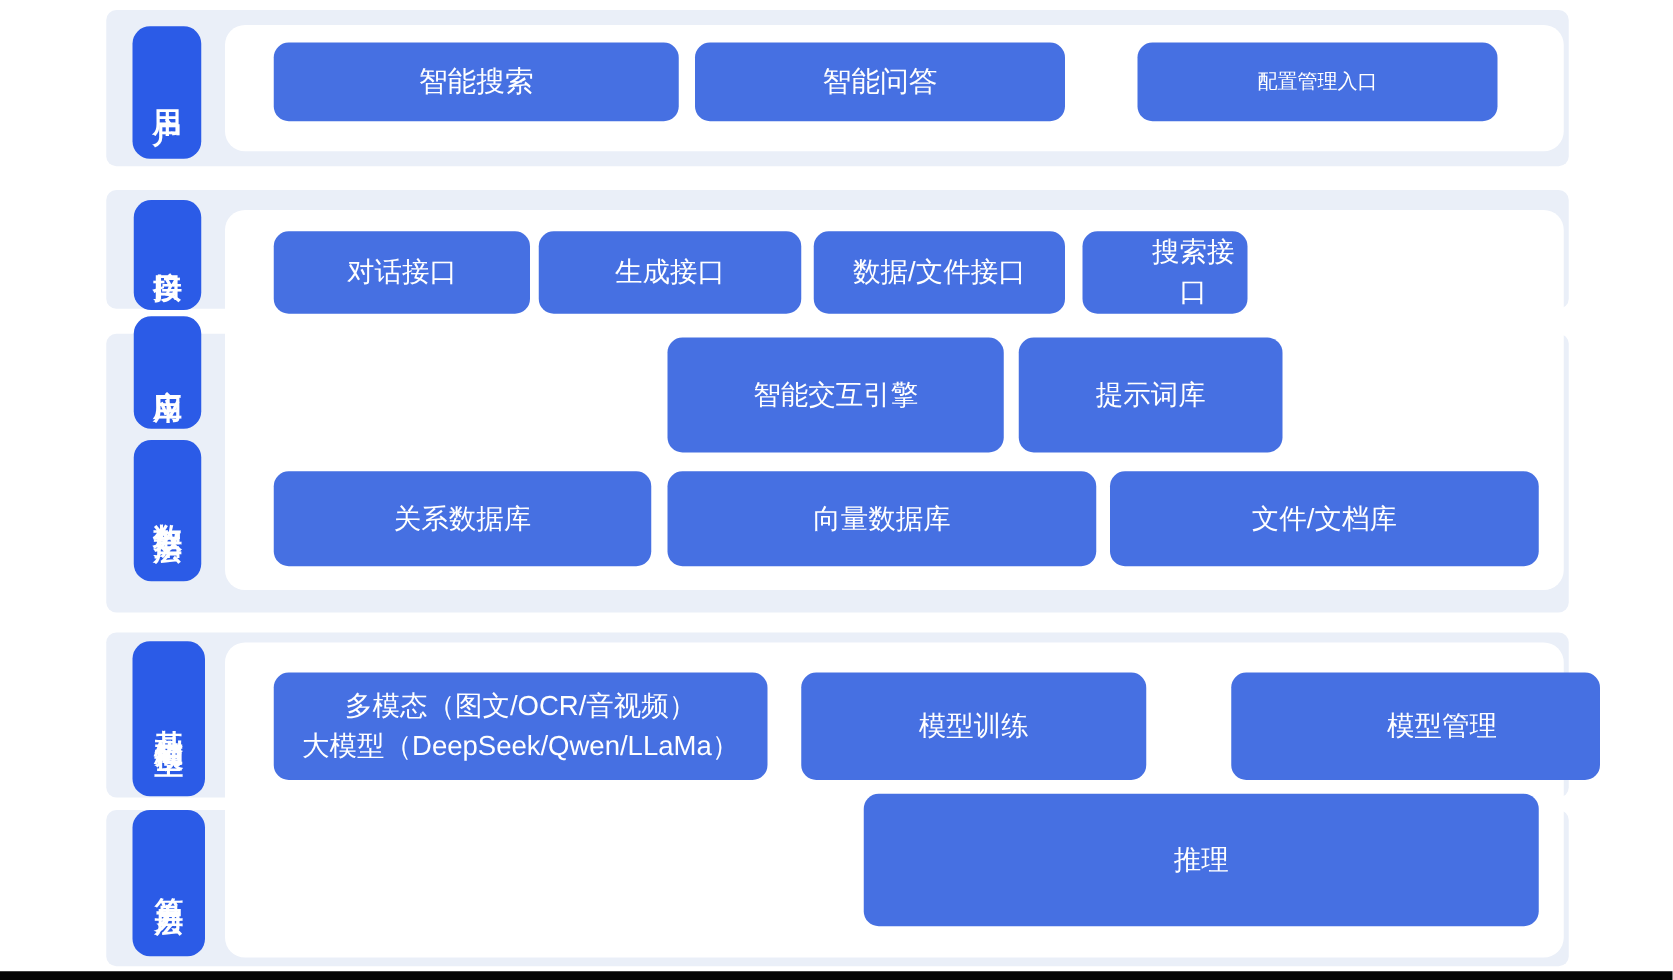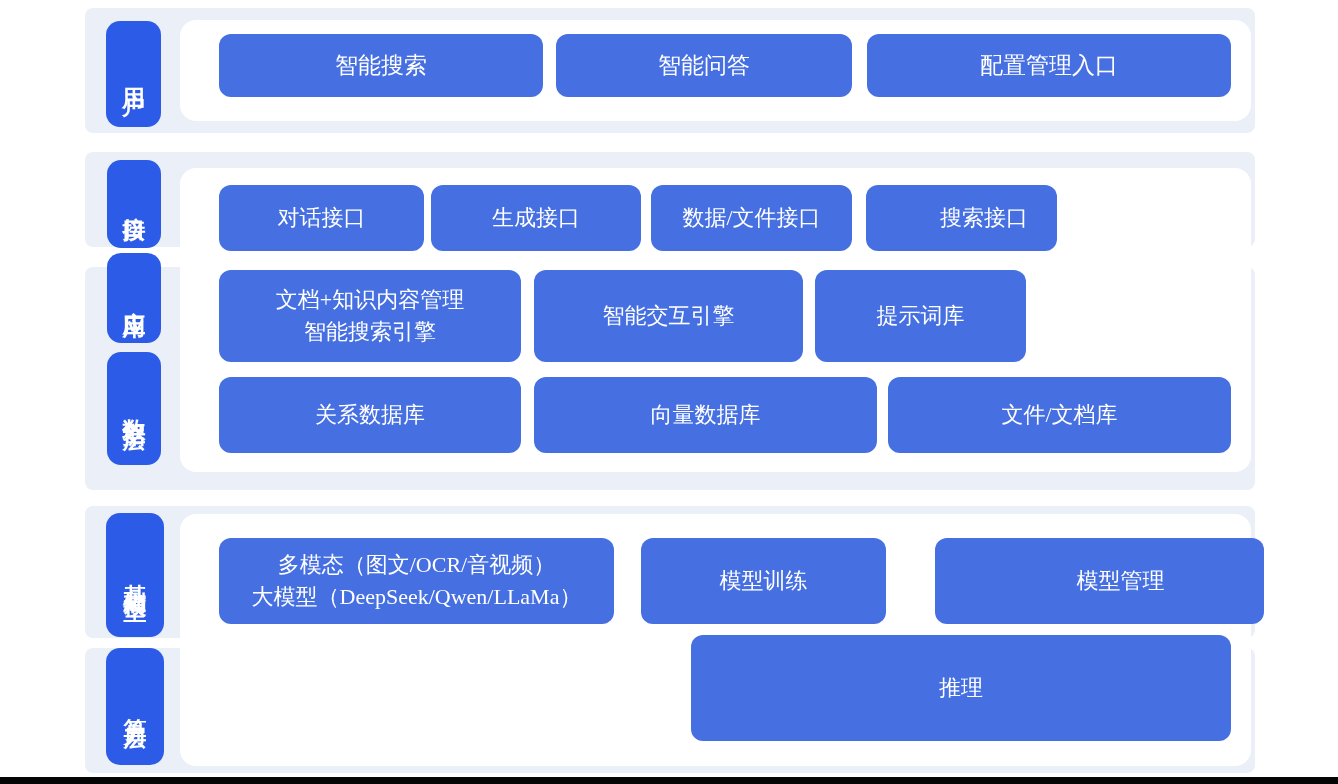--- a/index.html
+++ b/index.html
@@ -16,21 +16,21 @@
     display:flex;align-items:center;justify-content:center;
     font-weight:700;font-size:23px;
   }
   .pill .vtext{
     writing-mode:vertical-rl;text-orientation:upright;
     letter-spacing:5px;line-height:1;
   }
   .node{
     background:#4670e2;border-radius:12px;color:#fff;
     display:flex;align-items:center;justify-content:center;
-    font-size:22px;text-align:center;font-family:Liberation Serif, serif;
+    font-size:22px;text-align:center;
   }
   .node .node-label{white-space:pre-line;line-height:1.45;}
   .bottom-bar{background:#050505;}
 </style>
 </head>
 <body>
 
 <div class="abs" style="left:0;top:0;width:1338px;height:784px;">
 
   <div class="abs band" style="left:85px;top:8px;width:1170px;height:125px;"></div>
@@ -61,41 +61,37 @@
   <div class="abs pill" style="left:106px;top:648px;width:58px;height:117px;">
     <span class="vtext">算力层</span>
   </div>
 
   <div class="abs node" style="left:219px;top:34px;width:324px;height:63px;font-size:23px;">
     <span class="node-label">智能搜索</span>
   </div>
   <div class="abs node" style="left:556px;top:34px;width:296px;height:63px;font-size:23px;">
     <span class="node-label">智能问答</span>
   </div>
-  <div class="abs node" style="left:867px;top:34px;width:364px;height:63px;font-size:23px;">
+  <div class="abs node" style="left:910px;top:34px;width:288px;height:63px;font-size:16px;">
     <span class="node-label">配置管理入口</span>
   </div>
 
   <div class="abs node" style="left:219px;top:185px;width:205px;height:66px;">
     <span class="node-label">对话接口</span>
   </div>
   <div class="abs node" style="left:431px;top:185px;width:210px;height:66px;">
     <span class="node-label">生成接口</span>
   </div>
   <div class="abs node" style="left:651px;top:185px;width:201px;height:66px;">
     <span class="node-label">数据/文件接口</span>
   </div>
-  <div class="abs node" style="left:866px;top:185px;width:191px;height:66px;padding-left:45px;">
+  <div class="abs node" style="left:866px;top:185px;width:132px;height:66px;padding-left:45px;">
     <span class="node-label">搜索接口</span>
   </div>
 
-  <div class="abs node" style="left:219px;top:270px;width:302px;height:92px;">
-    <span class="node-label">文档+知识内容管理
-智能搜索引擎</span>
-  </div>
   <div class="abs node" style="left:534px;top:270px;width:269px;height:92px;">
     <span class="node-label">智能交互引擎</span>
   </div>
   <div class="abs node" style="left:815px;top:270px;width:211px;height:92px;">
     <span class="node-label">提示词库</span>
   </div>
 
   <div class="abs node" style="left:219px;top:377px;width:302px;height:76px;">
     <span class="node-label">关系数据库</span>
   </div>
@@ -103,24 +99,24 @@
     <span class="node-label">向量数据库</span>
   </div>
   <div class="abs node" style="left:888px;top:377px;width:343px;height:76px;">
     <span class="node-label">文件/文档库</span>
   </div>
 
   <div class="abs node" style="left:219px;top:538px;width:395px;height:86px;">
     <span class="node-label">多模态（图文/OCR/音视频）
 大模型（DeepSeek/Qwen/LLaMa）</span>
   </div>
-  <div class="abs node" style="left:641px;top:538px;width:245px;height:86px;">
+  <div class="abs node" style="left:641px;top:538px;width:276px;height:86px;">
     <span class="node-label">模型训练</span>
   </div>
-  <div class="abs node" style="left:935px;top:538px;width:329px;height:86px;padding-left:42px;">
+  <div class="abs node" style="left:985px;top:538px;width:295px;height:86px;padding-left:42px;">
     <span class="node-label">模型管理</span>
   </div>
 
   <div class="abs node" style="left:691px;top:635px;width:540px;height:106px;">
     <span class="node-label">推理</span>
   </div>
 
   <div class="abs bottom-bar" style="left:0;top:777px;width:1338px;height:7px;"></div>
 
 </div>

